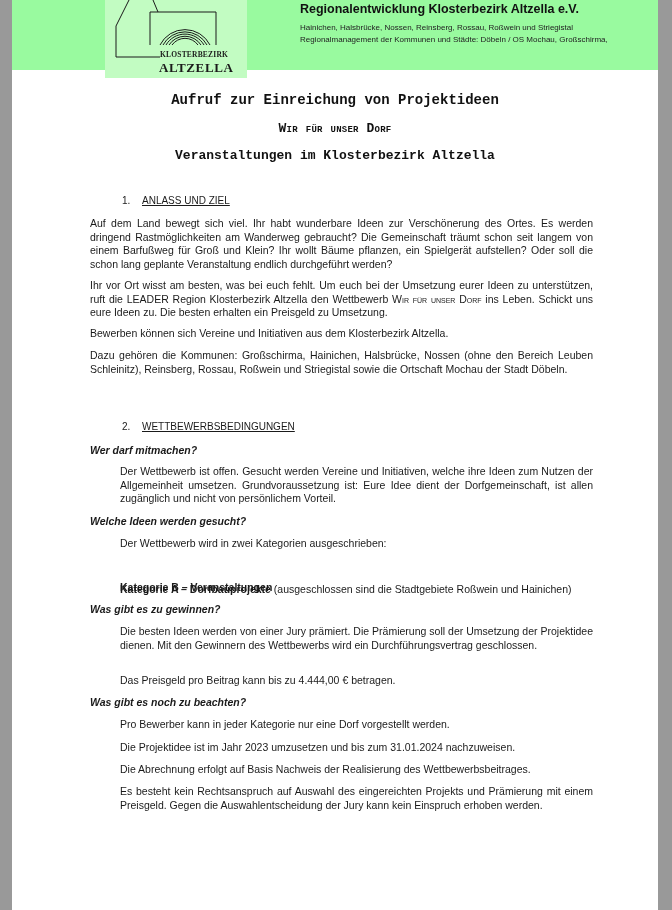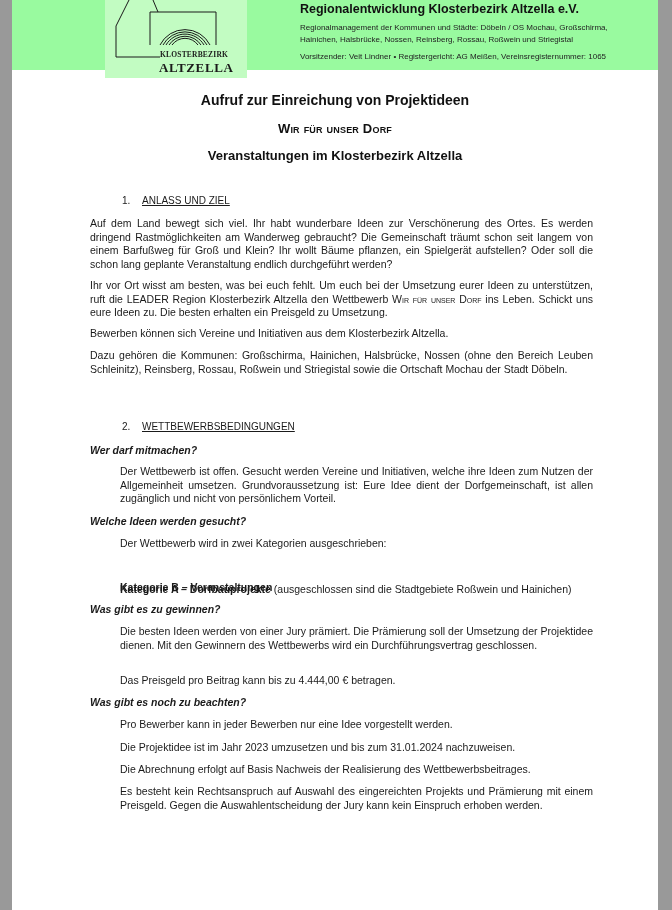--- a/index.html
+++ b/index.html
@@ -30,21 +30,21 @@
     position:absolute; left:54px; top:60px; font-family:"Liberation Serif", serif;
     font-size:13px; font-weight:bold; letter-spacing:0.6px; color:#1a1a1a;
   }
   .org {
     position:absolute; left:288px; top:2px; width:360px;
   }
   .org-title { font-size:12.5px; font-weight:bold; color:#111; line-height:15px; }
   .org-sub { font-size:8px; line-height:11.5px; color:#222; margin-top:5px; }
   .org-meta { font-size:8px; line-height:11px; color:#222; margin-top:6px; }
 
-  .doc-title { position:absolute; left:0; width:646px; text-align:center; color:#111; }
+  .doc-title { position:absolute; left:0; width:646px; text-align:center; color:#111;font-family:Liberation Mono, monospace; }
   .t1 { top:92px; font-size:14px; font-weight:bold; }
   .t2 { top:121px; font-size:13px; font-weight:bold; font-variant:small-caps; letter-spacing:0.2px; }
   .t3 { top:148px; font-size:13px; font-weight:bold; }
 
   .content { position:absolute; left:78px; top:0; width:503px; font-size:10.5px; line-height:13.7px; }
   .sec-head { position:absolute; left:32px; font-size:10px; }
   .sec-head .num { display:inline-block; width:20px; }
   .sec-head .lbl { text-decoration:underline; }
   .p { position:absolute; left:0; width:503px; text-align:justify; }
   .p.indent { left:30px; width:473px; }
@@ -70,24 +70,23 @@
           <path d="M64,45 A19,19 0 0 1 96,45"></path>
           <path d="M67,45 A16,16 0 0 1 93,45"></path>
         </g>
       </svg>
       <div class="logo-small">KLOSTERBEZIRK</div>
       <div class="logo-big">ALTZELLA</div>
     </div>
     <div class="org">
       <div class="org-title">Regionalentwicklung Klosterbezirk Altzella e.V.</div>
       <div class="org-sub">
+        <div>Hainichen, Halsbrücke, Nossen, Reinsberg, Rossau, Roßwein und Striegistal</div>
         <div>Regionalmanagement der Kommunen und Städte: Döbeln / OS Mochau, Großschirma,</div>
-        <div>Hainichen, Halsbrücke, Nossen, Reinsberg, Rossau, Roßwein und Striegistal</div>
       </div>
-      <div class="org-meta">Vorsitzender: Veit Lindner  •  Registergericht: AG Meißen, Vereinsregisternummer: 1065</div>
     </div>
   </div>
 
   <div class="doc-title t1">Aufruf zur Einreichung von Projektideen</div>
   <div class="doc-title t2">Wir für unser Dorf</div>
   <div class="doc-title t3">Veranstaltungen im Klosterbezirk Altzella</div>
 
   <div class="content">
     <div class="sec-head" style="top:194px;">
       <span class="num">1.</span><span class="lbl">ANLASS UND ZIEL</span>
@@ -103,18 +102,18 @@
     <div class="q" style="top:444px;">Wer darf mitmachen?</div>
     <div class="p indent" style="top:465px;">Der Wettbewerb ist offen. Gesucht werden Vereine und Initiativen, welche ihre Ideen zum Nutzen der Allgemeinheit umsetzen. Grundvoraussetzung ist: Eure Idee dient der Dorfgemeinschaft, ist allen zugänglich und nicht von persönlichem Vorteil.</div>
     <div class="q" style="top:515px;">Welche Ideen werden gesucht?</div>
     <div class="p indent" style="top:537px;">Der Wettbewerb wird in zwei Kategorien ausgeschrieben:</div>
     <div class="p indent" style="top:559px; text-align:left;margin-top:24px;"><b>Kategorie A – Dorfbauprojekte</b><span> (ausgeschlossen sind die Stadtgebiete Roßwein und Hainichen)</span></div>
     <div class="p indent" style="top:581px; text-align:left;"><b>Kategorie B – Veranstaltungen</b></div>
     <div class="q" style="top:603px;">Was gibt es zu gewinnen?</div>
     <div class="p indent" style="top:625px;">Die besten Ideen werden von einer Jury prämiert. Die Prämierung soll der Umsetzung der Projektidee dienen. Mit den Gewinnern des Wettbewerbs wird ein Durchführungsvertrag geschlossen.</div>
     <div class="p indent" style="top:674px;">Das Preisgeld pro Beitrag kann bis zu 4.444,00 € betragen.</div>
     <div class="q" style="top:696px;font-style:italic;">Was gibt es noch zu beachten?</div>
-    <div class="p indent" style="top:718px;">Pro Bewerber kann in jeder Bewerben nur eine Idee vorgestellt werden.</div>
+    <div class="p indent" style="top:718px;">Pro Bewerber kann in jeder Kategorie nur eine Dorf vorgestellt werden.</div>
     <div class="p indent" style="top:741px;">Die Projektidee ist im Jahr 2023 umzusetzen und bis zum 31.01.2024 nachzuweisen.</div>
     <div class="p indent" style="top:763px;">Die Abrechnung erfolgt auf Basis Nachweis der Realisierung des Wettbewerbsbeitrages.</div>
     <div class="p indent" style="top:785px;">Es besteht kein Rechtsanspruch auf Auswahl des eingereichten Projekts und Prämierung mit einem Preisgeld. Gegen die Auswahlentscheidung der Jury kann kein Einspruch erhoben werden.</div>
   </div>
 </div>
 
 </body></html>

